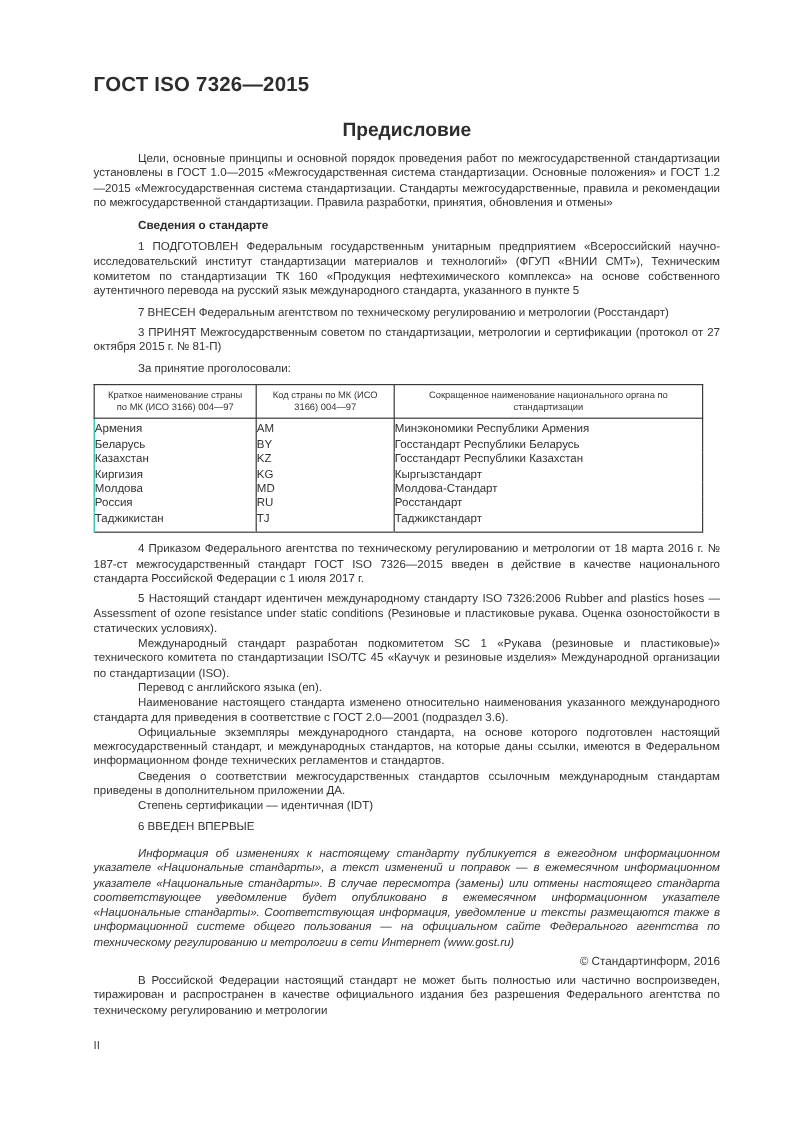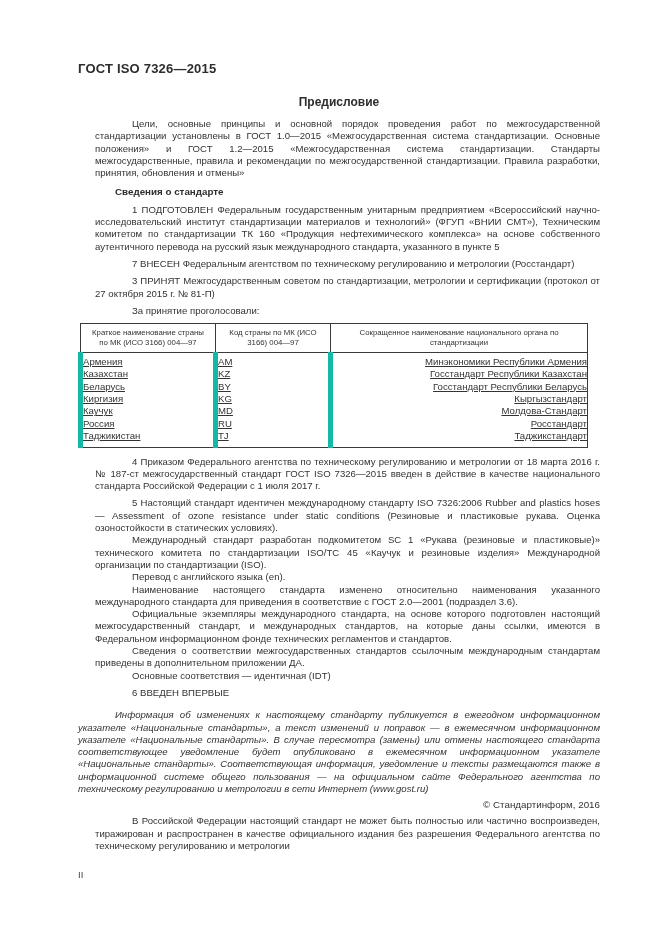--- a/index.html
+++ b/index.html
@@ -14,40 +14,40 @@
     color: #333333;
   }
   .content {
     position: absolute;
     left: 78px;
     top: 0;
     width: 522px;
   }
   .doc-code {
     margin-top: 61px;
-    font-size: 13px;
+    font-size: 17px;
     font-weight: bold;
     color: #2d2d2d;
     letter-spacing: 0.2px;
   }
   .title {
     margin: 19px 0 9px 0;
-    font-size: 12px;
+    font-size: 16px;
     font-weight: bold;
     text-align: center;
     color: #2d2d2d;
   }
   .body {
     margin: 0;
     font-size: 9.6px;
     line-height: 12.3px;
     text-align: justify;
     color: #333333;
   }
-  .ind { text-indent: 37px; margin-left: 17px; }
+  .ind { text-indent: 37px; }
   .sp  { margin-top: 5px; }
   .subheading {
     margin: 7px 0 0 0;
     text-indent: 37px;
     font-weight: bold;
     font-size: 9.8px;
     line-height: 12.3px;
     color: #2d2d2d;
     text-align: left;
   }
@@ -63,35 +63,34 @@
     border-bottom: 1.5px solid #3a3a3a;
     font-weight: normal;
     font-size: 7.8px;
     line-height: 9.8px;
     text-align: center;
     vertical-align: middle;
     padding: 4px 6px;
     color: #333333;
   }
   table.vote-table tbody td {
-    border-left: 5px solid #14b8a6;
+    border-left: 1px solid #14b8a6;
     border-right: 1px solid #3a3a3a;
     border-top: none;
     border-bottom: none;
     font-size: 9.6px;
     line-height: 12.4px;
     padding: 0;
     color: #333333;
     white-space: nowrap;
     overflow: hidden;
-    text-decoration: underline;
   }
   td.cell-country { padding-left: 22px; }
   td.cell-code    { padding-left: 30px; }
-  td.cell-org     { padding-left: 10px; text-align: right; }
+  td.cell-org     { padding-left: 10px; }
   tbody tr:first-child td { padding-top: 3px; }
   tbody tr:last-child td  { padding-bottom: 4px; }
   .note {
     margin: 10px 0 0 0;
     font-size: 9.6px;
     line-height: 12.3px;
     font-style: italic;
     text-align: justify;
     text-indent: 37px;
     color: #333333;
@@ -140,36 +139,36 @@
           <th>Сокращенное наименование национального органа по стандартизации</th>
         </tr>
       </thead>
       <tbody>
         <tr>
           <td class="cell-country">Армения</td>
           <td class="cell-code">AM</td>
           <td class="cell-org">Минэкономики Республики Армения</td>
         </tr>
         <tr>
+          <td class="cell-country">Беларусь</td>
+          <td class="cell-code">BY</td>
+          <td class="cell-org">Госстандарт Республики Беларусь</td>
+        </tr>
+        <tr>
           <td class="cell-country">Казахстан</td>
           <td class="cell-code">KZ</td>
           <td class="cell-org">Госстандарт Республики Казахстан</td>
         </tr>
         <tr>
-          <td class="cell-country">Беларусь</td>
-          <td class="cell-code">BY</td>
-          <td class="cell-org">Госстандарт Республики Беларусь</td>
-        </tr>
-        <tr>
           <td class="cell-country">Киргизия</td>
           <td class="cell-code">KG</td>
           <td class="cell-org">Кыргызстандарт</td>
         </tr>
         <tr>
-          <td class="cell-country">Каучук</td>
+          <td class="cell-country">Молдова</td>
           <td class="cell-code">MD</td>
           <td class="cell-org">Молдова-Стандарт</td>
         </tr>
         <tr>
           <td class="cell-country">Россия</td>
           <td class="cell-code">RU</td>
           <td class="cell-org">Росстандарт</td>
         </tr>
         <tr>
           <td class="cell-country">Таджикистан</td>
@@ -180,21 +179,21 @@
     </table>
 
     <p class="body ind" style="margin-top:8px">4  Приказом Федерального агентства по техническому регулированию и метрологии от 18 марта 2016 г. № 187-ст межгосударственный стандарт ГОСТ ISO 7326—2015 введен в действие в качестве национального стандарта Российской Федерации с 1 июля 2017 г.</p>
 
     <p class="body ind sp">5  Настоящий стандарт идентичен международному стандарту ISO 7326:2006 Rubber and plastics hoses — Assessment of ozone resistance under static conditions (Резиновые и пластиковые рукава. Оценка озоностойкости в статических условиях).</p>
     <p class="body ind">Международный стандарт разработан подкомитетом SC 1 «Рукава (резиновые и пластиковые)» технического комитета по стандартизации ISO/TC 45 «Каучук и резиновые изделия» Международной организации по стандартизации (ISO).</p>
     <p class="body ind">Перевод с английского языка (en).</p>
     <p class="body ind">Наименование настоящего стандарта изменено относительно наименования указанного международного стандарта для приведения в соответствие с ГОСТ 2.0—2001 (подраздел 3.6).</p>
     <p class="body ind">Официальные экземпляры международного стандарта, на основе которого подготовлен настоящий межгосударственный стандарт, и международных стандартов, на которые даны ссылки, имеются в Федеральном информационном фонде технических регламентов и стандартов.</p>
     <p class="body ind">Сведения о соответствии межгосударственных стандартов ссылочным международным стандартам приведены в дополнительном приложении ДА.</p>
-    <p class="body ind">Основные соответствия — идентичная (IDT)</p>
+    <p class="body ind">Степень сертификации — идентичная (IDT)</p>
 
     <p class="body ind sp">6  ВВЕДЕН ВПЕРВЫЕ</p>
 
     <p class="note">Информация об изменениях к настоящему стандарту публикуется в ежегодном информационном указателе «Национальные стандарты», а текст изменений и поправок — в ежемесячном информационном указателе «Национальные стандарты». В случае пересмотра (замены) или отмены настоящего стандарта соответствующее уведомление будет опубликовано в ежемесячном информационном указателе «Национальные стандарты». Соответствующая информация, уведомление и тексты размещаются также в информационной системе общего пользования — на официальном сайте Федерального агентства по техническому регулированию и метрологии в сети Интернет (www.gost.ru)</p>
 
     <p class="copyright">© Стандартинформ, 2016</p>
 
     <p class="body ind sp">В  Российской Федерации настоящий стандарт не может быть полностью или частично воспроизведен, тиражирован и распространен в качестве официального издания без разрешения Федерального агентства по техническому регулированию и метрологии</p>
 
     <div class="page-number">II</div>

